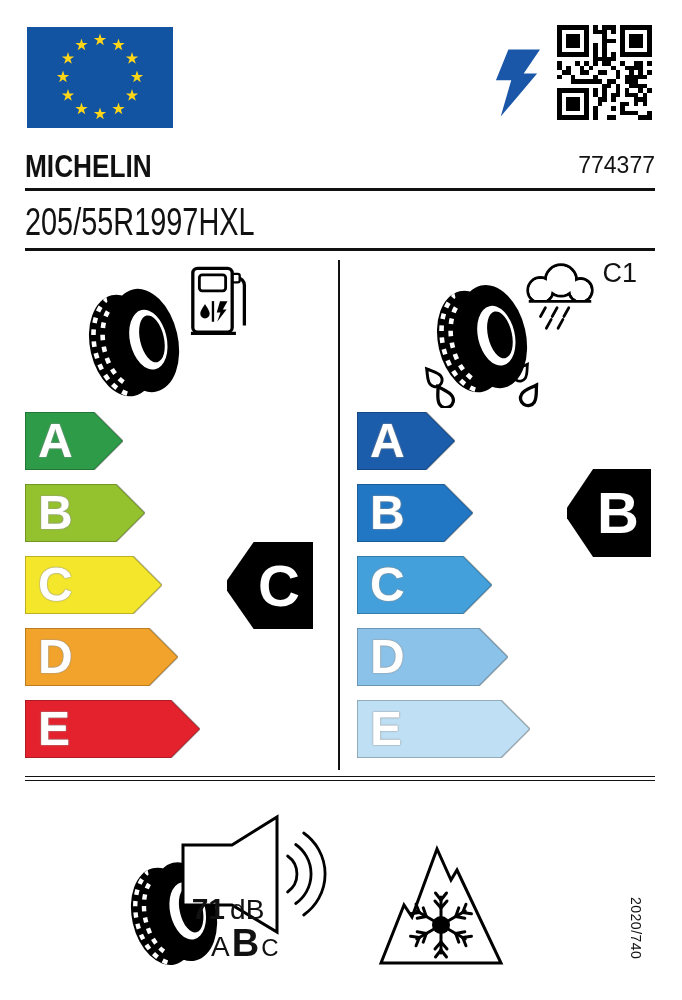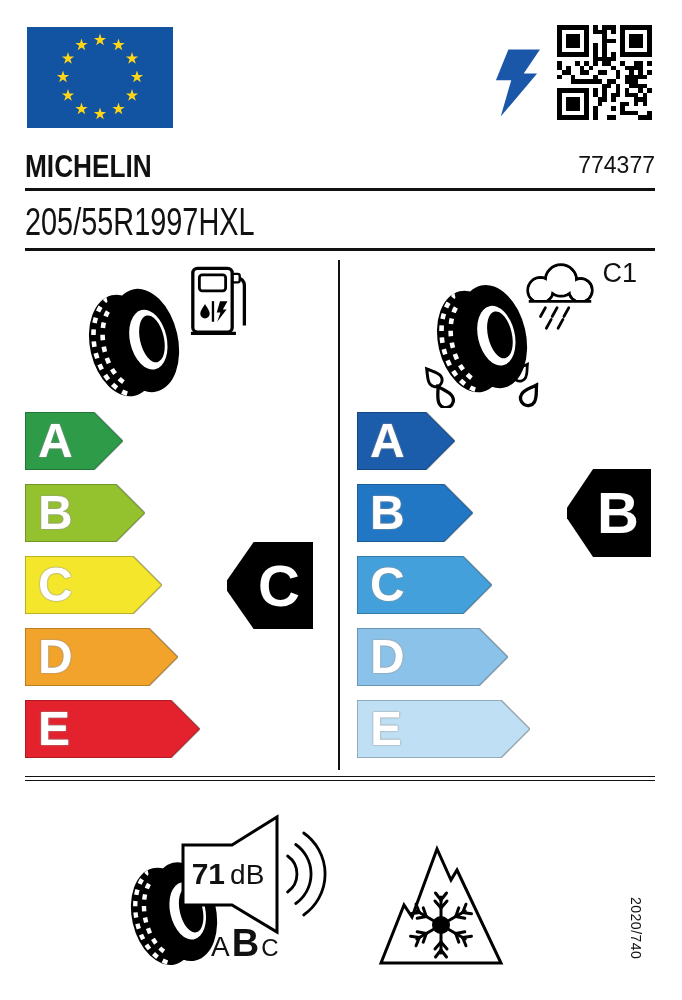--- a/index.html
+++ b/index.html
@@ -33,21 +33,21 @@
   .row svg{display:block;}
   .grade{position:absolute;left:13px;top:0;line-height:57px;font-size:48px;font-weight:bold;
          color:#fff;text-shadow:0 0 1px #8a8a8a,0 0 2px #9a9a9a;}
   .pointer{position:absolute;background:#000;
            clip-path:polygon(31% 0,100% 0,100% 100%,31% 100%,0 56%,0 44%);
            color:#fff;font-weight:bold;text-align:center;}
   .pointerC{left:227px;top:542px;width:86px;height:87px;font-size:58px;line-height:87px;padding-left:18px;box-sizing:border-box;}
   .pointerB{left:567px;top:469px;width:84px;height:88px;font-size:58px;line-height:88px;padding-left:18px;box-sizing:border-box;}
 
   
-  .noise-db{left:182px;top:857px;width:92px;display:flex;justify-content:center;
+  .noise-db{left:182px;top:892px;width:92px;display:flex;justify-content:center;
             align-items:baseline;gap:5px;}
   .noise-db .v{font-size:30px;font-weight:bold;}
   .noise-db .u{font-size:28px;}
   .noise-abc{left:211px;top:924px;display:flex;align-items:baseline;gap:2px;line-height:1;}
   .noise-abc .a{font-size:28px;}
   .noise-abc .b{font-size:38px;font-weight:bold;}
   .noise-abc .c{font-size:24px;}
   .reg{left:628px;top:897px;writing-mode:vertical-rl;font-size:14px;letter-spacing:.5px;}
 </style>
 </head>

